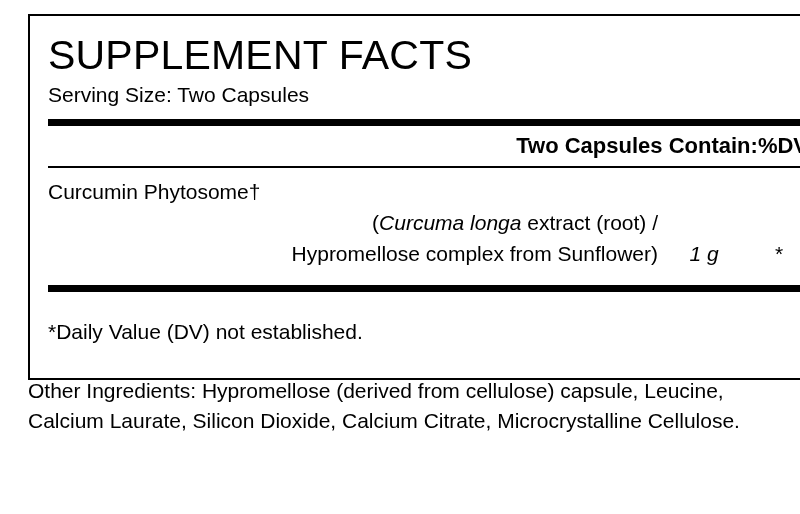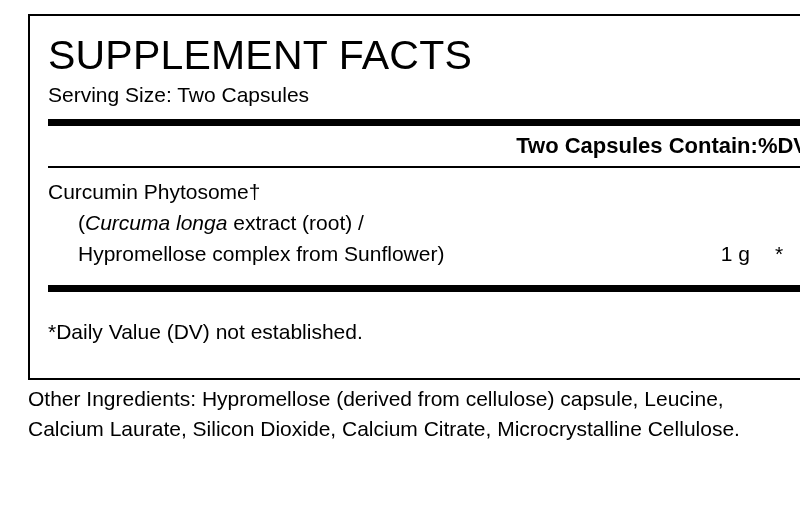--- a/index.html
+++ b/index.html
@@ -68,45 +68,47 @@
     display: flex;
     align-items: baseline;
     font-size: 21px;
     line-height: 31px;
   }
   .ing-name {
     flex: 1 1 auto;
   }
   .ing-indent {
     padding-left: 30px;
+    text-align: right;
   }
   .ing-amount {
     width: 92px;
-    text-align: right;
+    text-align: center;
     flex: 0 0 auto;
+    font-style: italic;
   }
   .ing-dv {
     width: 58px;
     text-align: center;
     flex: 0 0 auto;
   }
   .italic {
     font-style: italic;
   }
 
   .footnote {
     font-size: 21px;
     line-height: 30px;
     padding: 25px 0 0 0;
   }
 
   .other-ingredients {
     position: absolute;
     left: 28px;
-    top: 384px;
+    top: 376px;
     width: 745px;
     font-size: 21px;
     line-height: 30px;
   }
 </style>
 </head>
 <body>
 
 <div class="panel">
 

